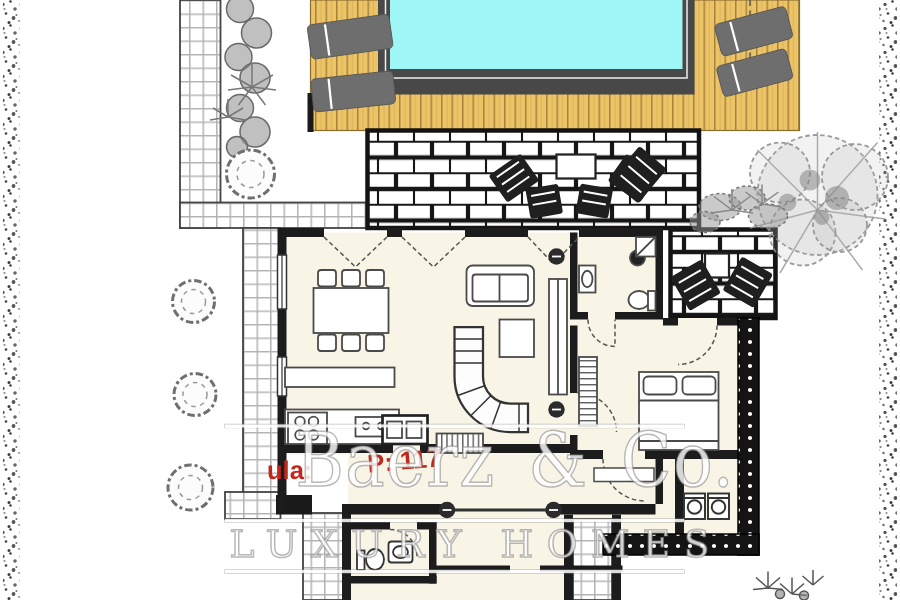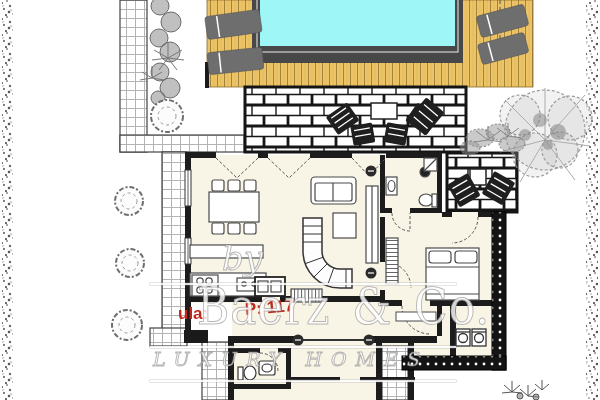--- a/index.html
+++ b/index.html
@@ -5,21 +5,21 @@
   html,body{margin:0;padding:0;background:#fff;}
   .canvas{position:relative;width:600px;height:400px;background:#fff;overflow:hidden;
           font-family:"DejaVu Serif", serif;}
   svg{position:absolute;left:0;top:0;}
   
   .wm{position:absolute;color:rgba(255,255,255,0.82);-webkit-text-stroke:1px rgba(125,125,125,0.55);
       z-index:30;white-space:nowrap;pointer-events:none;}
   .wm-by{left:222px;top:238px;font-size:34px;font-style:italic;}
   .wm-brand{left:197px;top:278px;font-size:50px;transform:scaleX(.88);transform-origin:left top;
             word-spacing:8px;letter-spacing:1px;}
-  .wm-tag{left:153px;top:348px;font-size:19px;letter-spacing:9px;font-style:italic;}
+  .wm-tag{left:153px;top:348px;font-size:25px;letter-spacing:9px;}
   .wm-rule{position:absolute;left:150px;width:306px;height:2px;background:rgba(255,255,255,0.85);
            box-shadow:0 0 0 0.5px rgba(140,140,140,0.45);z-index:30;}
   
   .red{position:absolute;color:#c0281e;font-family:"Liberation Sans",sans-serif;font-weight:bold;
        z-index:20;white-space:nowrap;}
   .red-left{left:178px;top:304px;font-size:17px;}
   .red-area{left:245px;top:298px;font-size:17px;transform:rotate(-5deg);}
 </style>
 </head>
 <body>
@@ -379,20 +379,19 @@
     <rect x="238" y="367" width="5" height="13"></rect>
         <ellipse cx="250" cy="373" rx="6" ry="7"></ellipse>
     <rect x="259" y="361" width="16" height="14" rx="2"></rect>
         <ellipse cx="267" cy="368" rx="5" ry="4"></ellipse>
   </g>
 </svg>
 
 <div class="red red-left">ula:</div>
 <div class="red red-area">P: 117</div>
 
-<div class="wm wm-by">by</div>
 <div class="wm-rule" style="top:283px"></div>
 <div class="wm wm-brand">Baerz &amp; Co.</div>
 <div class="wm-rule" style="top:346px"></div>
 <div class="wm wm-tag">LUXURY HOMES</div>
 <div class="wm-rule" style="top:380px"></div>
 
 </div>
 
 </body></html>

